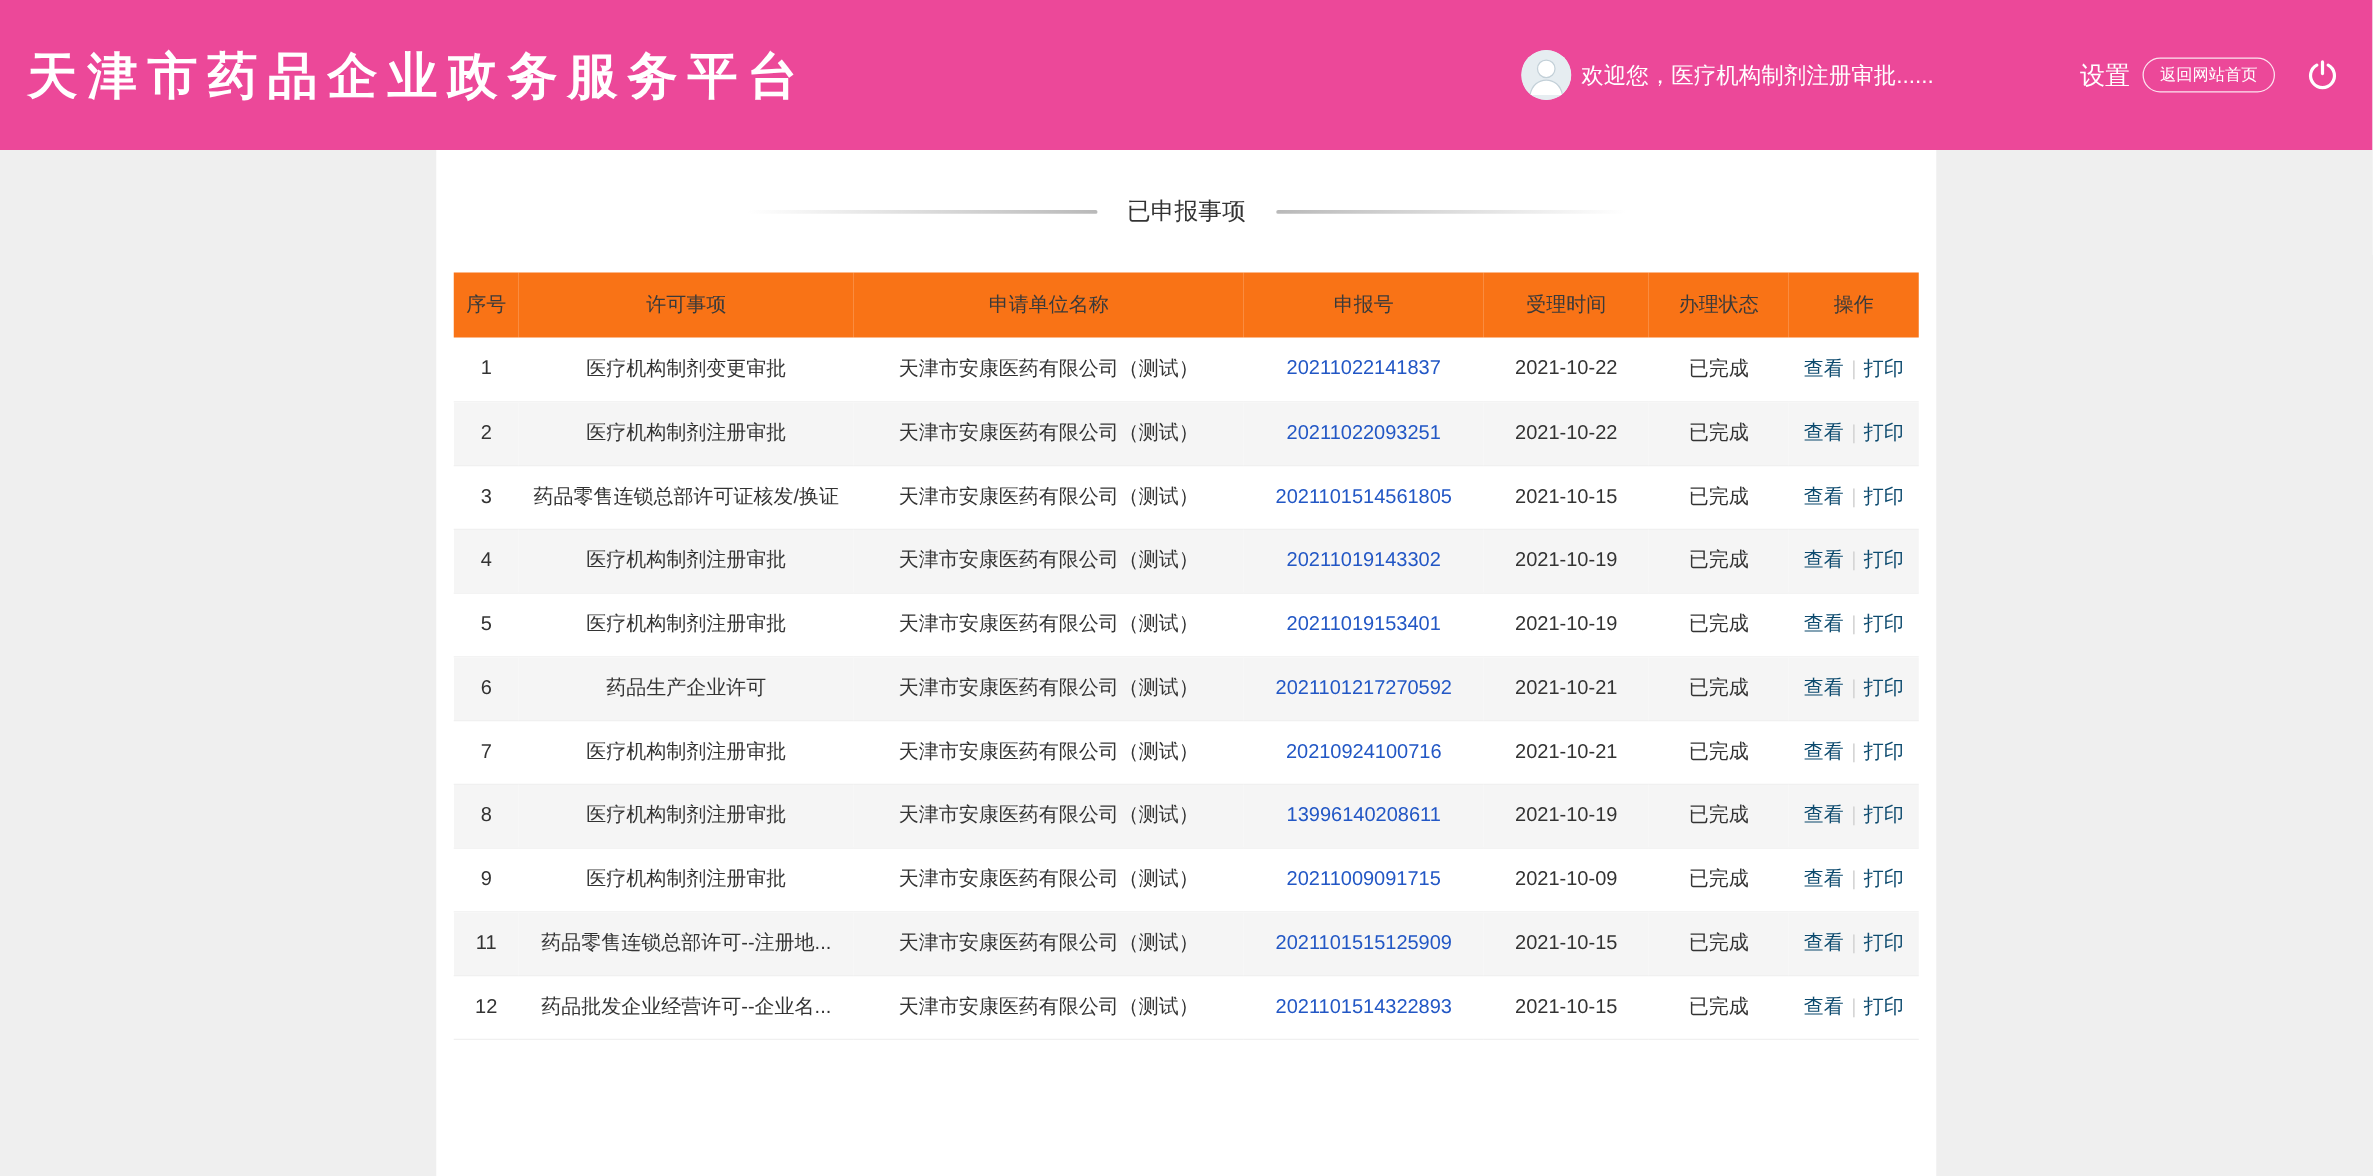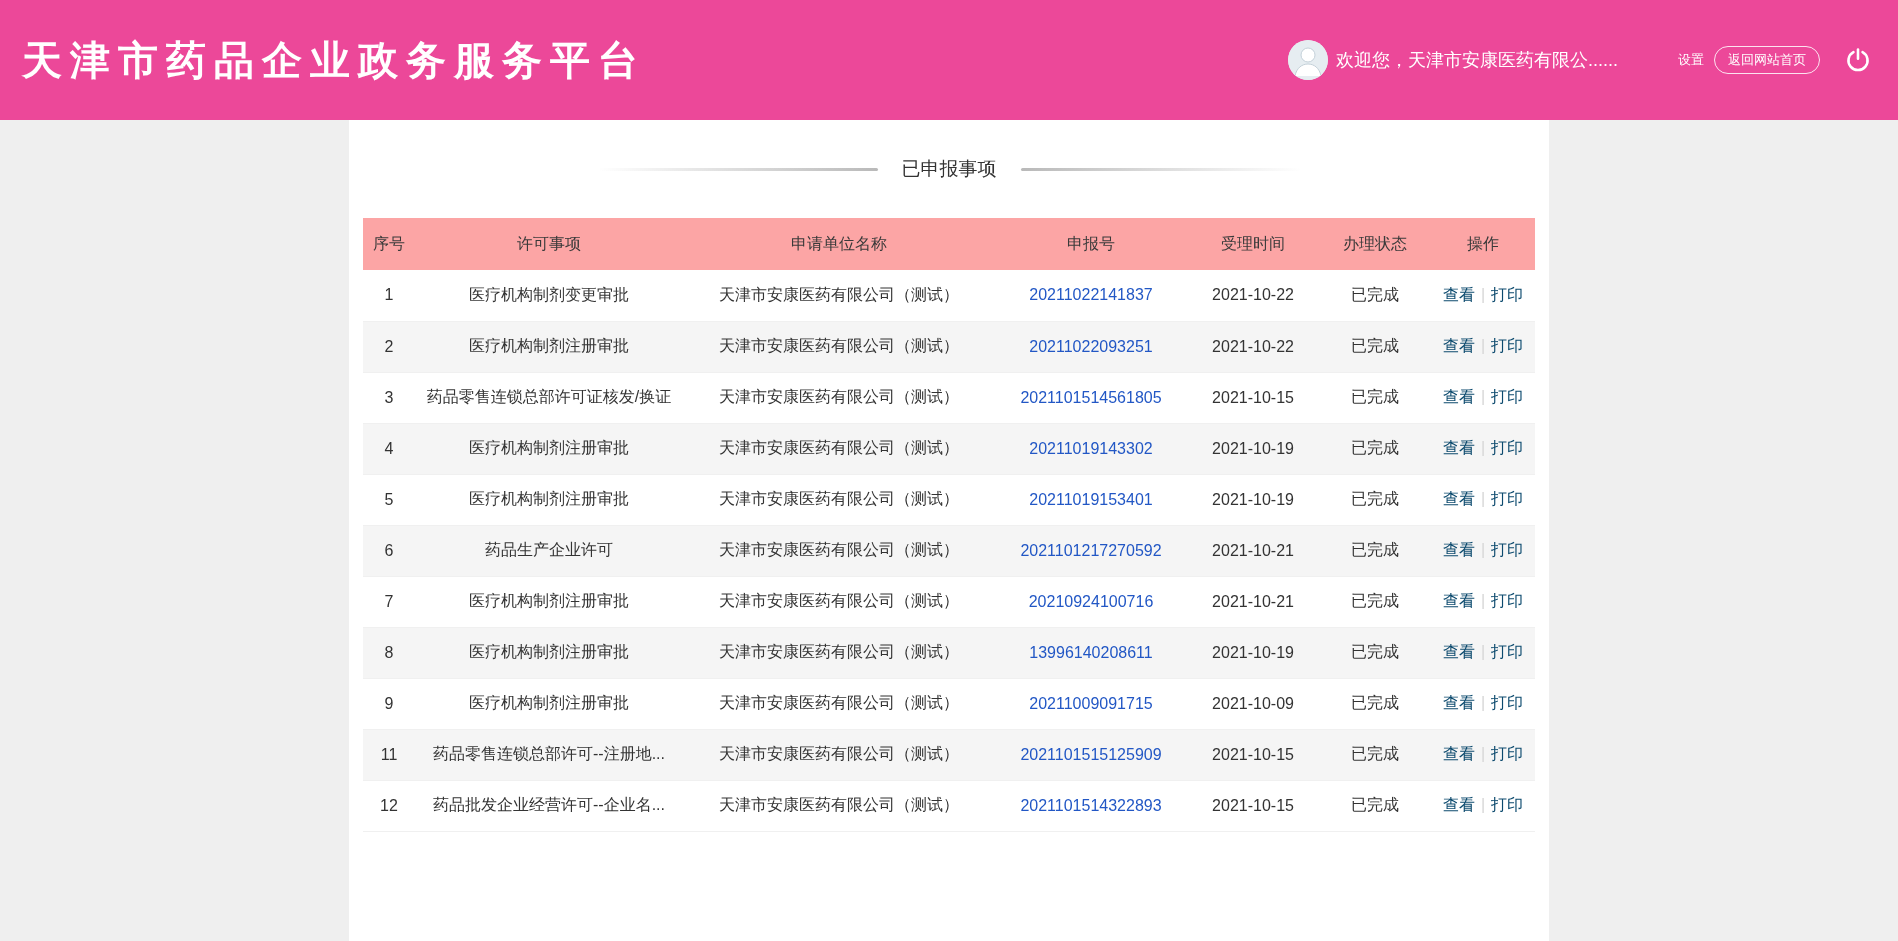--- a/index.html
+++ b/index.html
@@ -37,21 +37,21 @@
     border-radius: 50%;
     background: #e6edf1;
     display: inline-flex;
     align-items: center;
     justify-content: center;
     overflow: hidden;
     margin-right: 8px;
     flex: none;
   }
   .welcome-text { font-size: 18px; white-space: nowrap; }
-  .settings-link { font-size: 13px; margin-left: 60px; cursor: pointer; white-space: nowrap; }
+  .settings-link { font-size: 20px; margin-left: 117px; cursor: pointer; white-space: nowrap; }
   .home-pill {
     margin-left: 10px;
     border: 1px solid rgba(255,255,255,.85);
     border-radius: 15px;
     padding: 4px 13px;
     font-size: 13px;
     cursor: pointer;
     white-space: nowrap;
   }
   .power-btn {
@@ -122,21 +122,21 @@
   }
 
   
   table {
     width: 100%;
     border-collapse: collapse;
     table-layout: fixed;
     margin-top: 4px;
     font-size: 16px;
   }
-  thead tr { background: #fca5a5; height: 52px; }
+  thead tr { background: #f97316; height: 52px; }
   th { font-weight: normal; color: #3a3a3a; text-align: center; }
   th:nth-child(1), td:nth-child(1) { width: 52px; }
   th:nth-child(2), td:nth-child(2) { width: 268px; }
   th:nth-child(3), td:nth-child(3) { width: 312px; }
   th:nth-child(4), td:nth-child(4) { width: 192px; }
   th:nth-child(5), td:nth-child(5) { width: 132px; }
   th:nth-child(6), td:nth-child(6) { width: 112px; }
   th:nth-child(7), td:nth-child(7) { width: 104px; }
   tbody tr { height: 51px; border-bottom: 1px solid #f0f0f0; }
   tbody tr:nth-child(even) { background: #f5f5f5; }
@@ -152,21 +152,21 @@
   <div class="brand">天津市药品企业政务服务平台</div>
   <div class="header-right">
     <div class="user-info">
       <span class="avatar">
         <svg width="40" height="40" viewBox="0 0 40 40">
           <circle cx="20" cy="20" r="20" fill="#e6edf1"></circle>
           <circle cx="20" cy="15" r="7" fill="#ffffff" stroke="#c3d0d8" stroke-width="1"></circle>
           <path d="M7 36c1.5-8 7-12 13-12s11.5 4 13 12" fill="#ffffff" stroke="#c3d0d8" stroke-width="1"></path>
         </svg>
       </span>
-      <span class="welcome-text">欢迎您，天津市安康医药有限公......</span>
+      <span class="welcome-text">欢迎您，医疗机构制剂注册审批......</span>
     </div>
     <span class="settings-link">设置</span>
     <span class="home-pill">返回网站首页</span>
     <span class="power-btn">
       <svg width="28" height="28" viewBox="0 0 24 24" fill="none">
         <path d="M12 3v8" stroke="#ffffff" stroke-width="2.2" stroke-linecap="round"></path>
         <path d="M8.1 5.2a8.2 8.2 0 1 0 7.8 0" stroke="#ffffff" stroke-width="2.2" stroke-linecap="round"></path>
       </svg>
     </span>
   </div>

